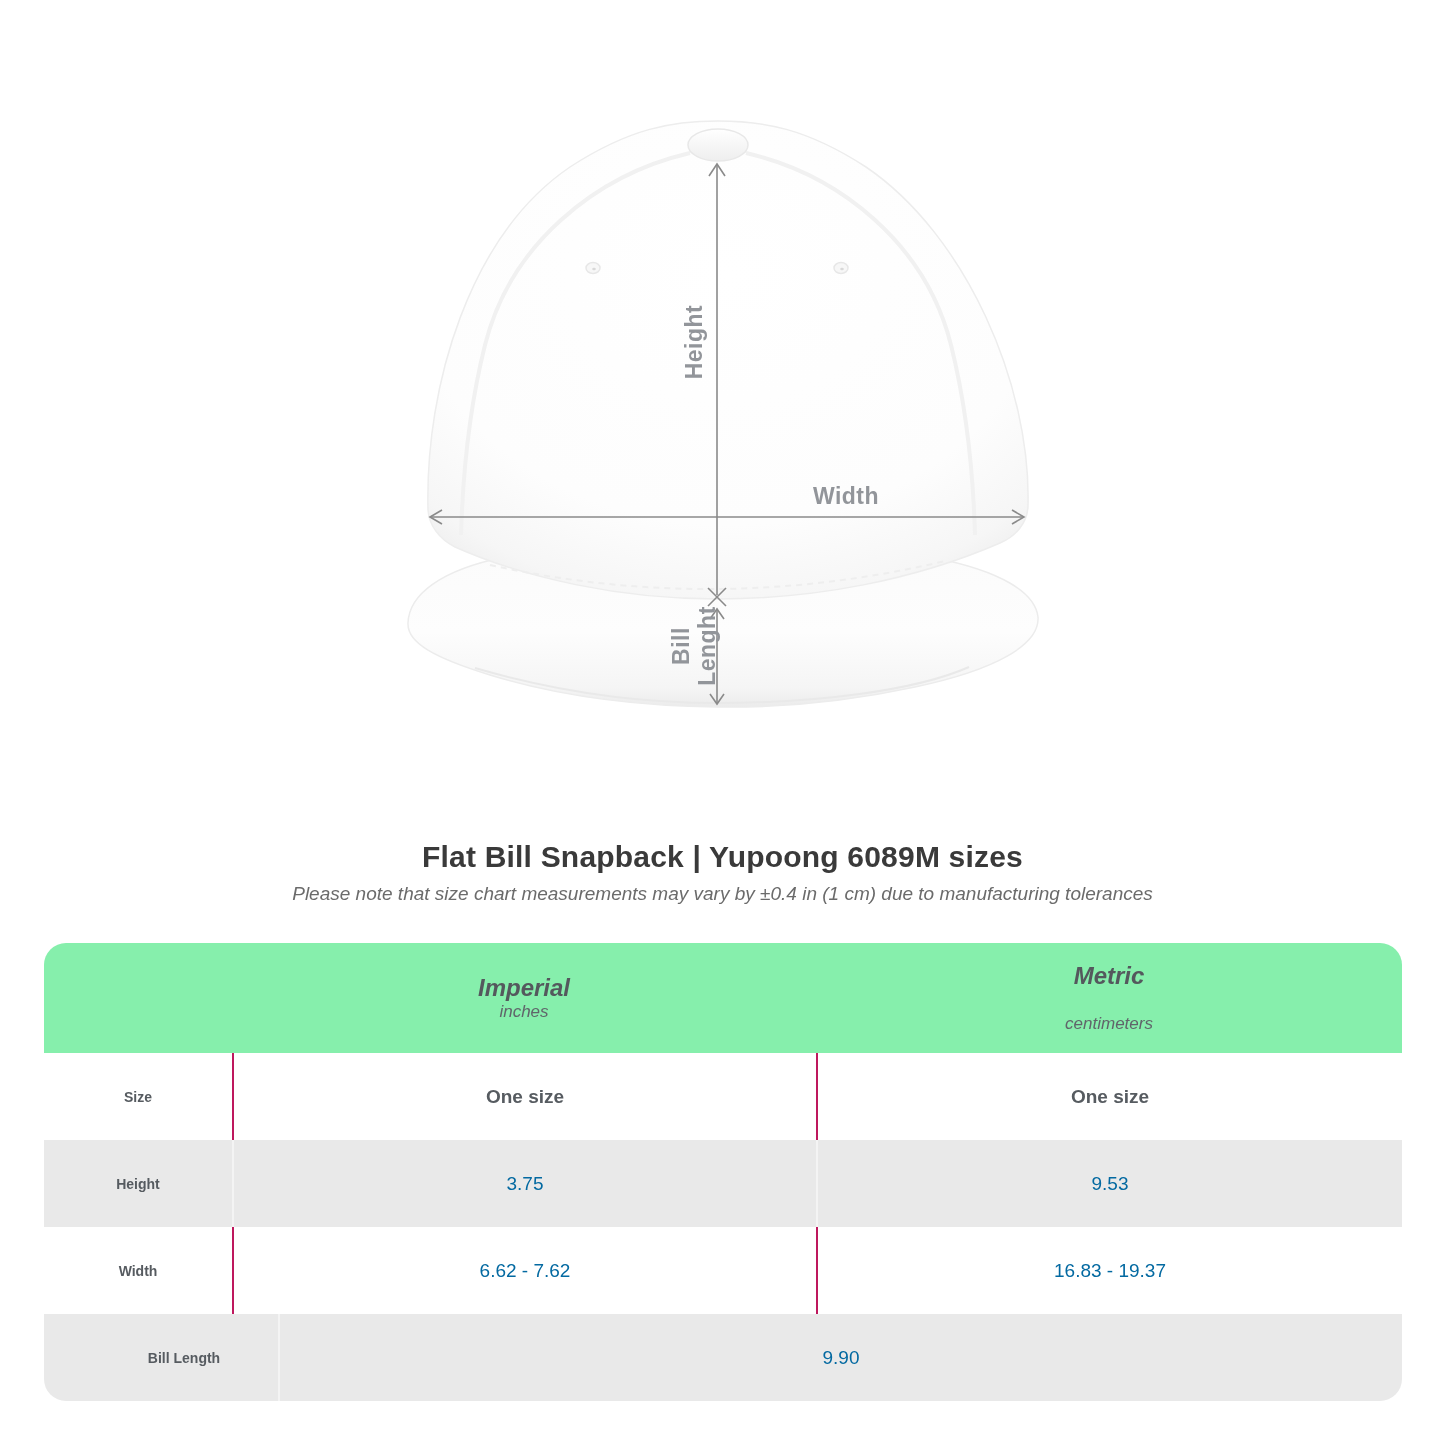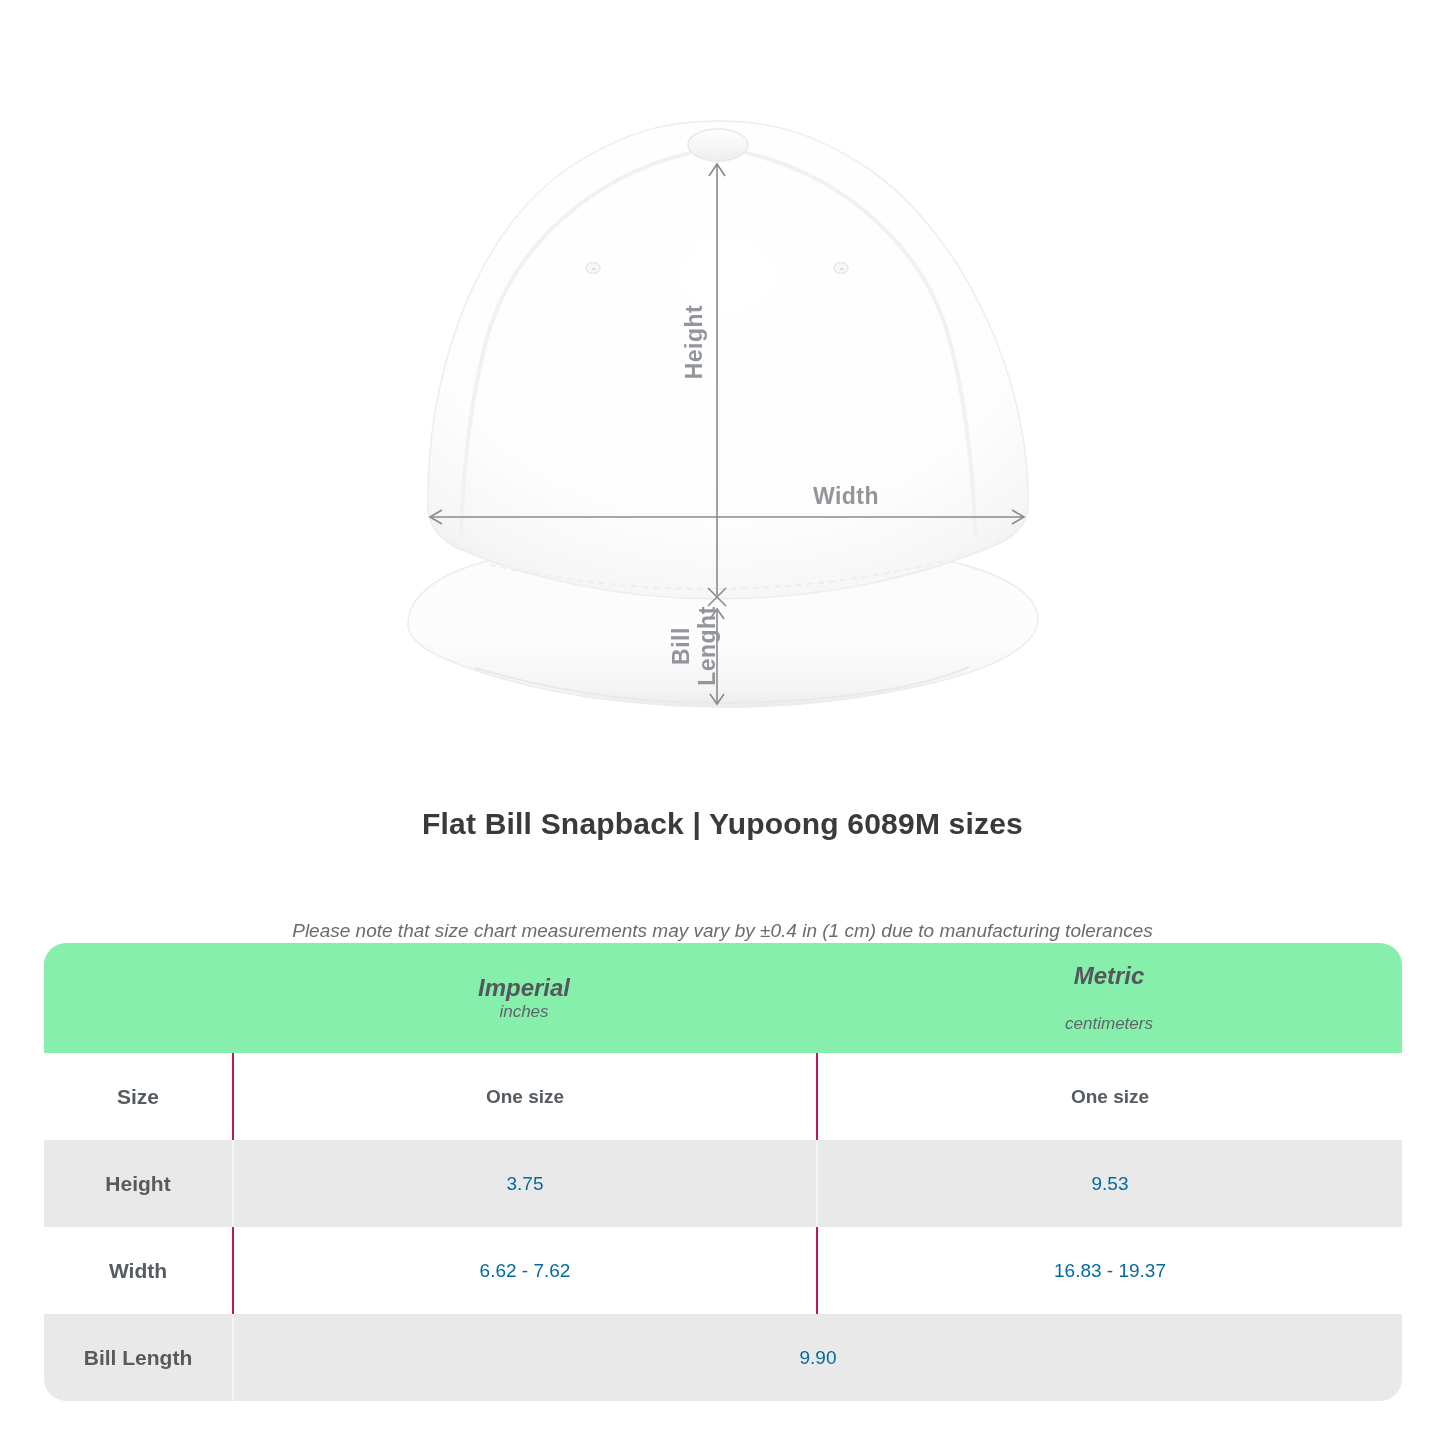--- a/index.html
+++ b/index.html
@@ -28,39 +28,38 @@
     font-family: "Liberation Sans", sans-serif;
     font-weight: bold;
     font-size: 23px;
     fill: #92959a;
     letter-spacing: 0.5px;
   }
 
   
   .title {
     position: absolute;
-    top: 807px;
+    top: 840px;
     left: 0;
     width: 100%;
     text-align: center;
     font-size: 30px;
     font-weight: bold;
     color: #3a3a3a;
     letter-spacing: 0.2px;
   }
   .subtitle {
     position: absolute;
     top: 883px;
     left: 0;
     width: 100%;
     text-align: center;
     font-size: 19px;
     font-style: italic;
     color: #6b6b6b;
-    margin-top: 37px;
   }
 
   
   .size-table {
     position: absolute;
     top: 943px;
     left: 44px;
     width: 1358px;
   }
   .thead {
@@ -86,34 +85,34 @@
   }
   .th-unit {
     margin-top: 0;
     font-size: 17px;
     font-style: italic;
     color: #60656a;
   }
 
   .tr { display: flex; height: 87px; background: #ffffff; }
   .tr.gray { background: #e9e9e9; }
-  .tr.last { border-radius: 0 0 22px 22px; overflow: hidden; }
+  .tr.last { border-radius: 0 0 22px 22px; overflow: hidden; padding-left: 46px; }
   .td {
     display: flex;
     align-items: center;
     justify-content: center;
     text-align: center;
   }
   .td.col-label { width: 188px; }
   .td.col-a { width: 584px; }
   .td.col-b { flex: 1; }
   .tr .td.col-a, .tr .td.col-b { border-left: 2px solid #be185d; }
   .tr.gray .td.col-a, .tr.gray .td.col-b { border-left-color: #f4f4f4; }
 
-  .row-label { font-size: 21px; font-weight: bold; color: #565b60; }
+  .row-label { font-size: 14px; font-weight: bold; color: #565b60; }
   .cell-value { font-size: 19px; color: #0369a1; }
   .cell-value.strong { font-weight: bold; color: #565b60; }
 </style>
 </head>
 <body>
 
 <div class="page">
 
   <div class="hat-figure">
     <svg viewBox="0 0 650 650">

